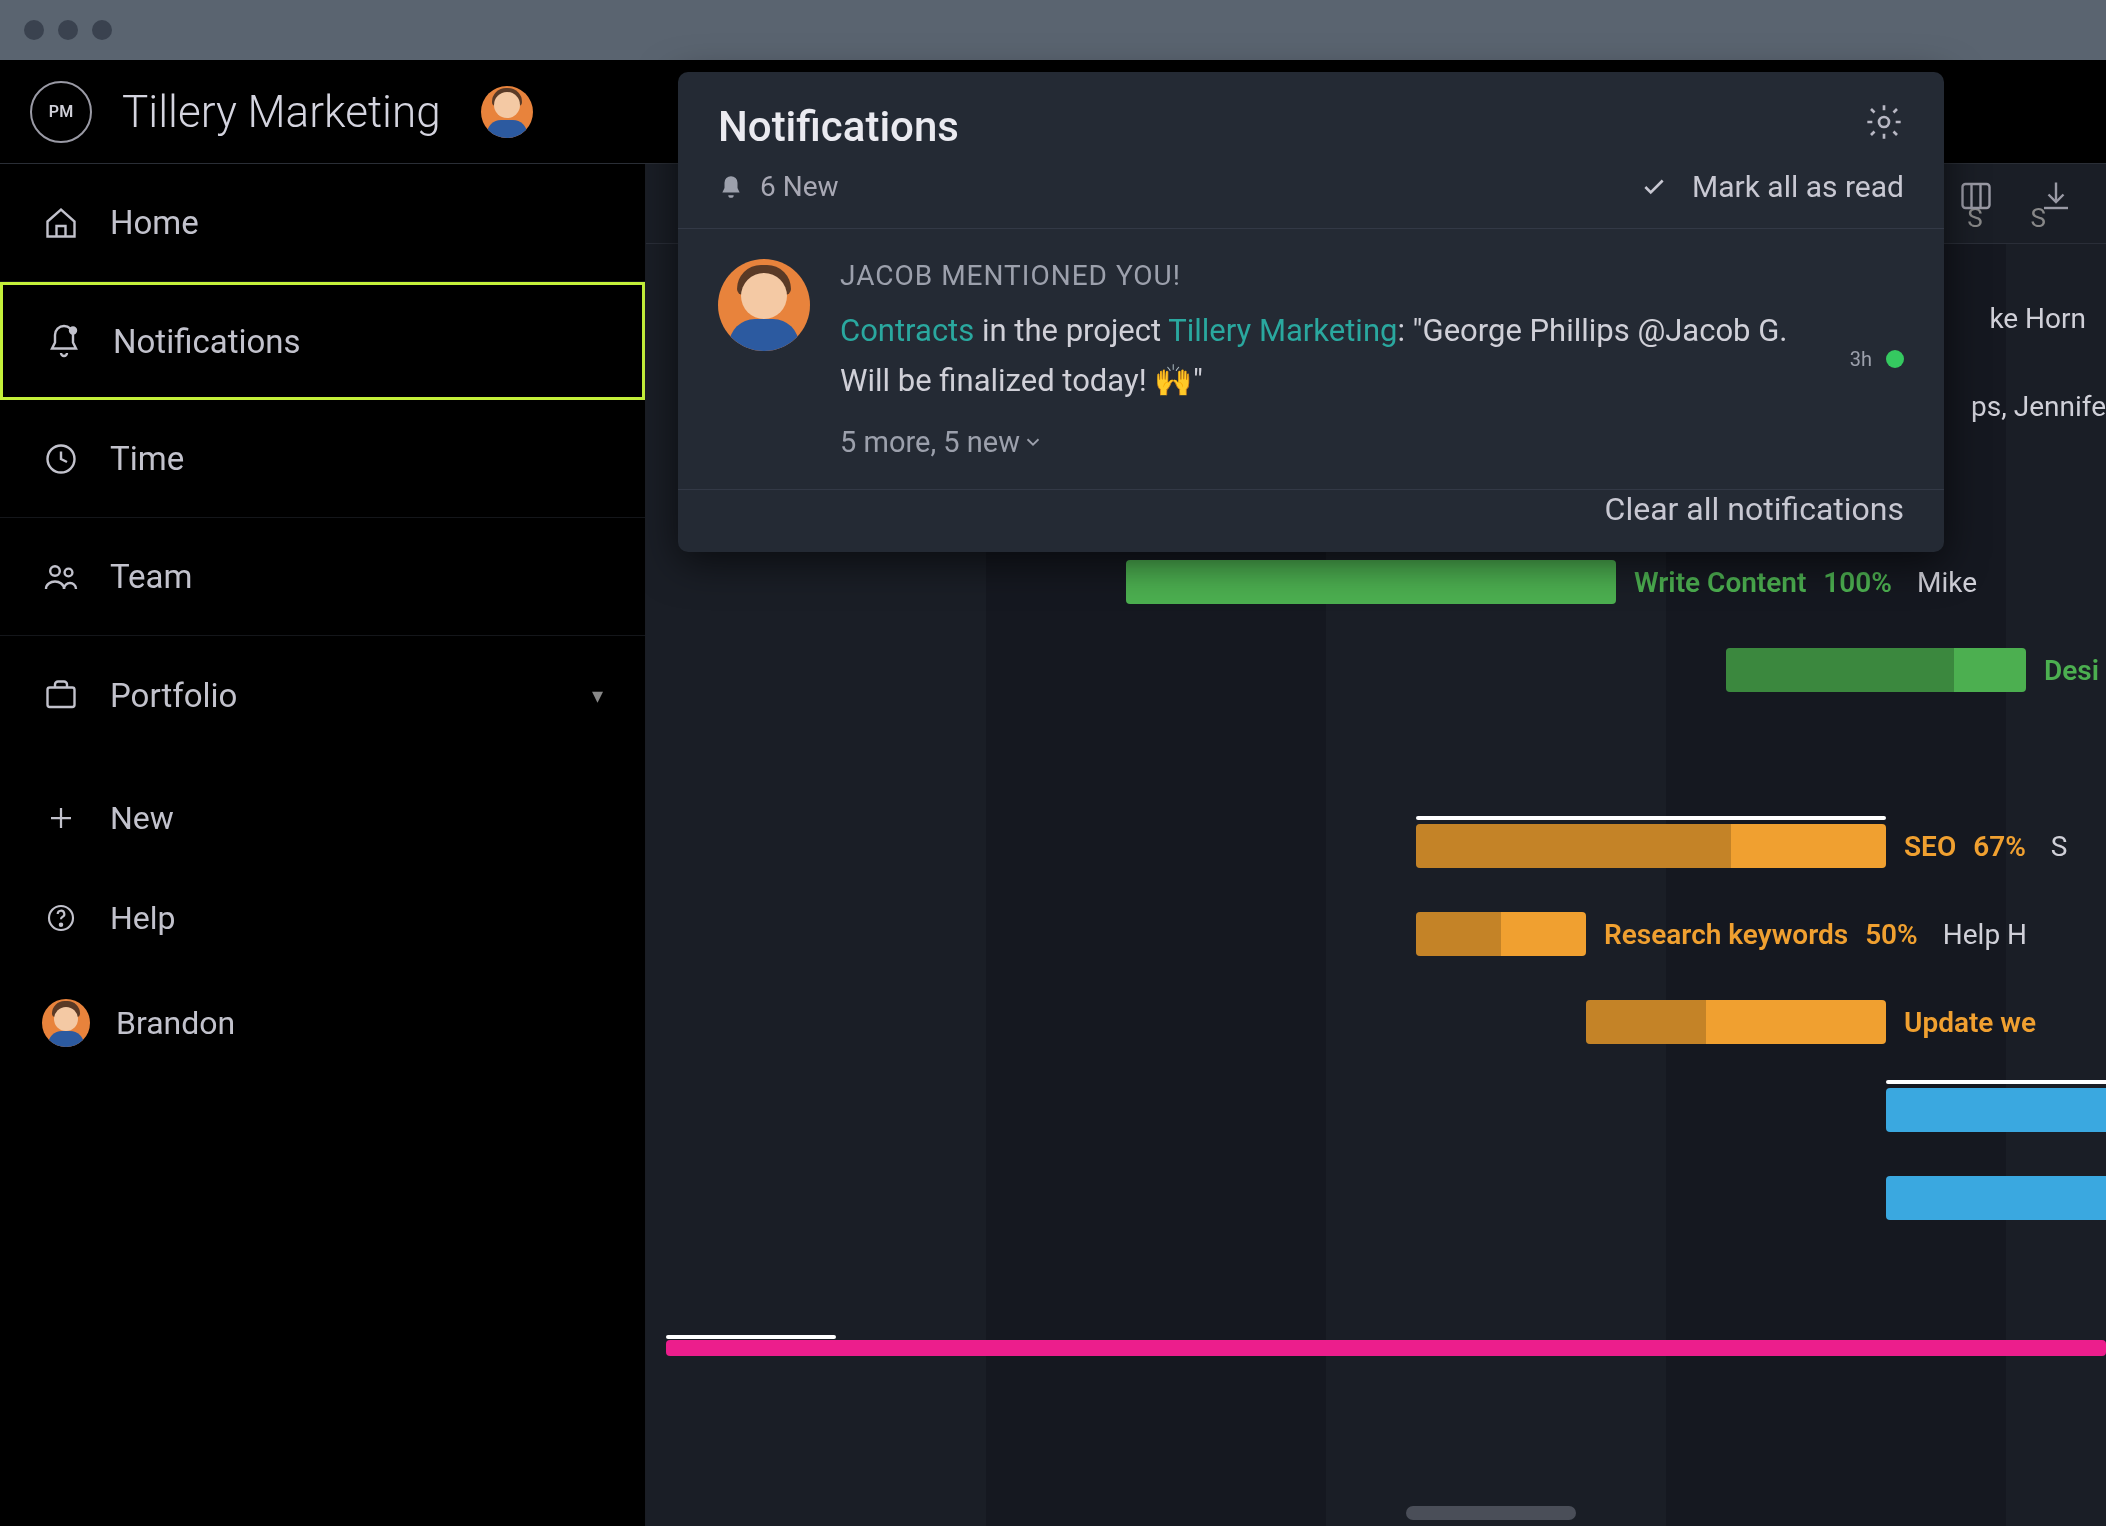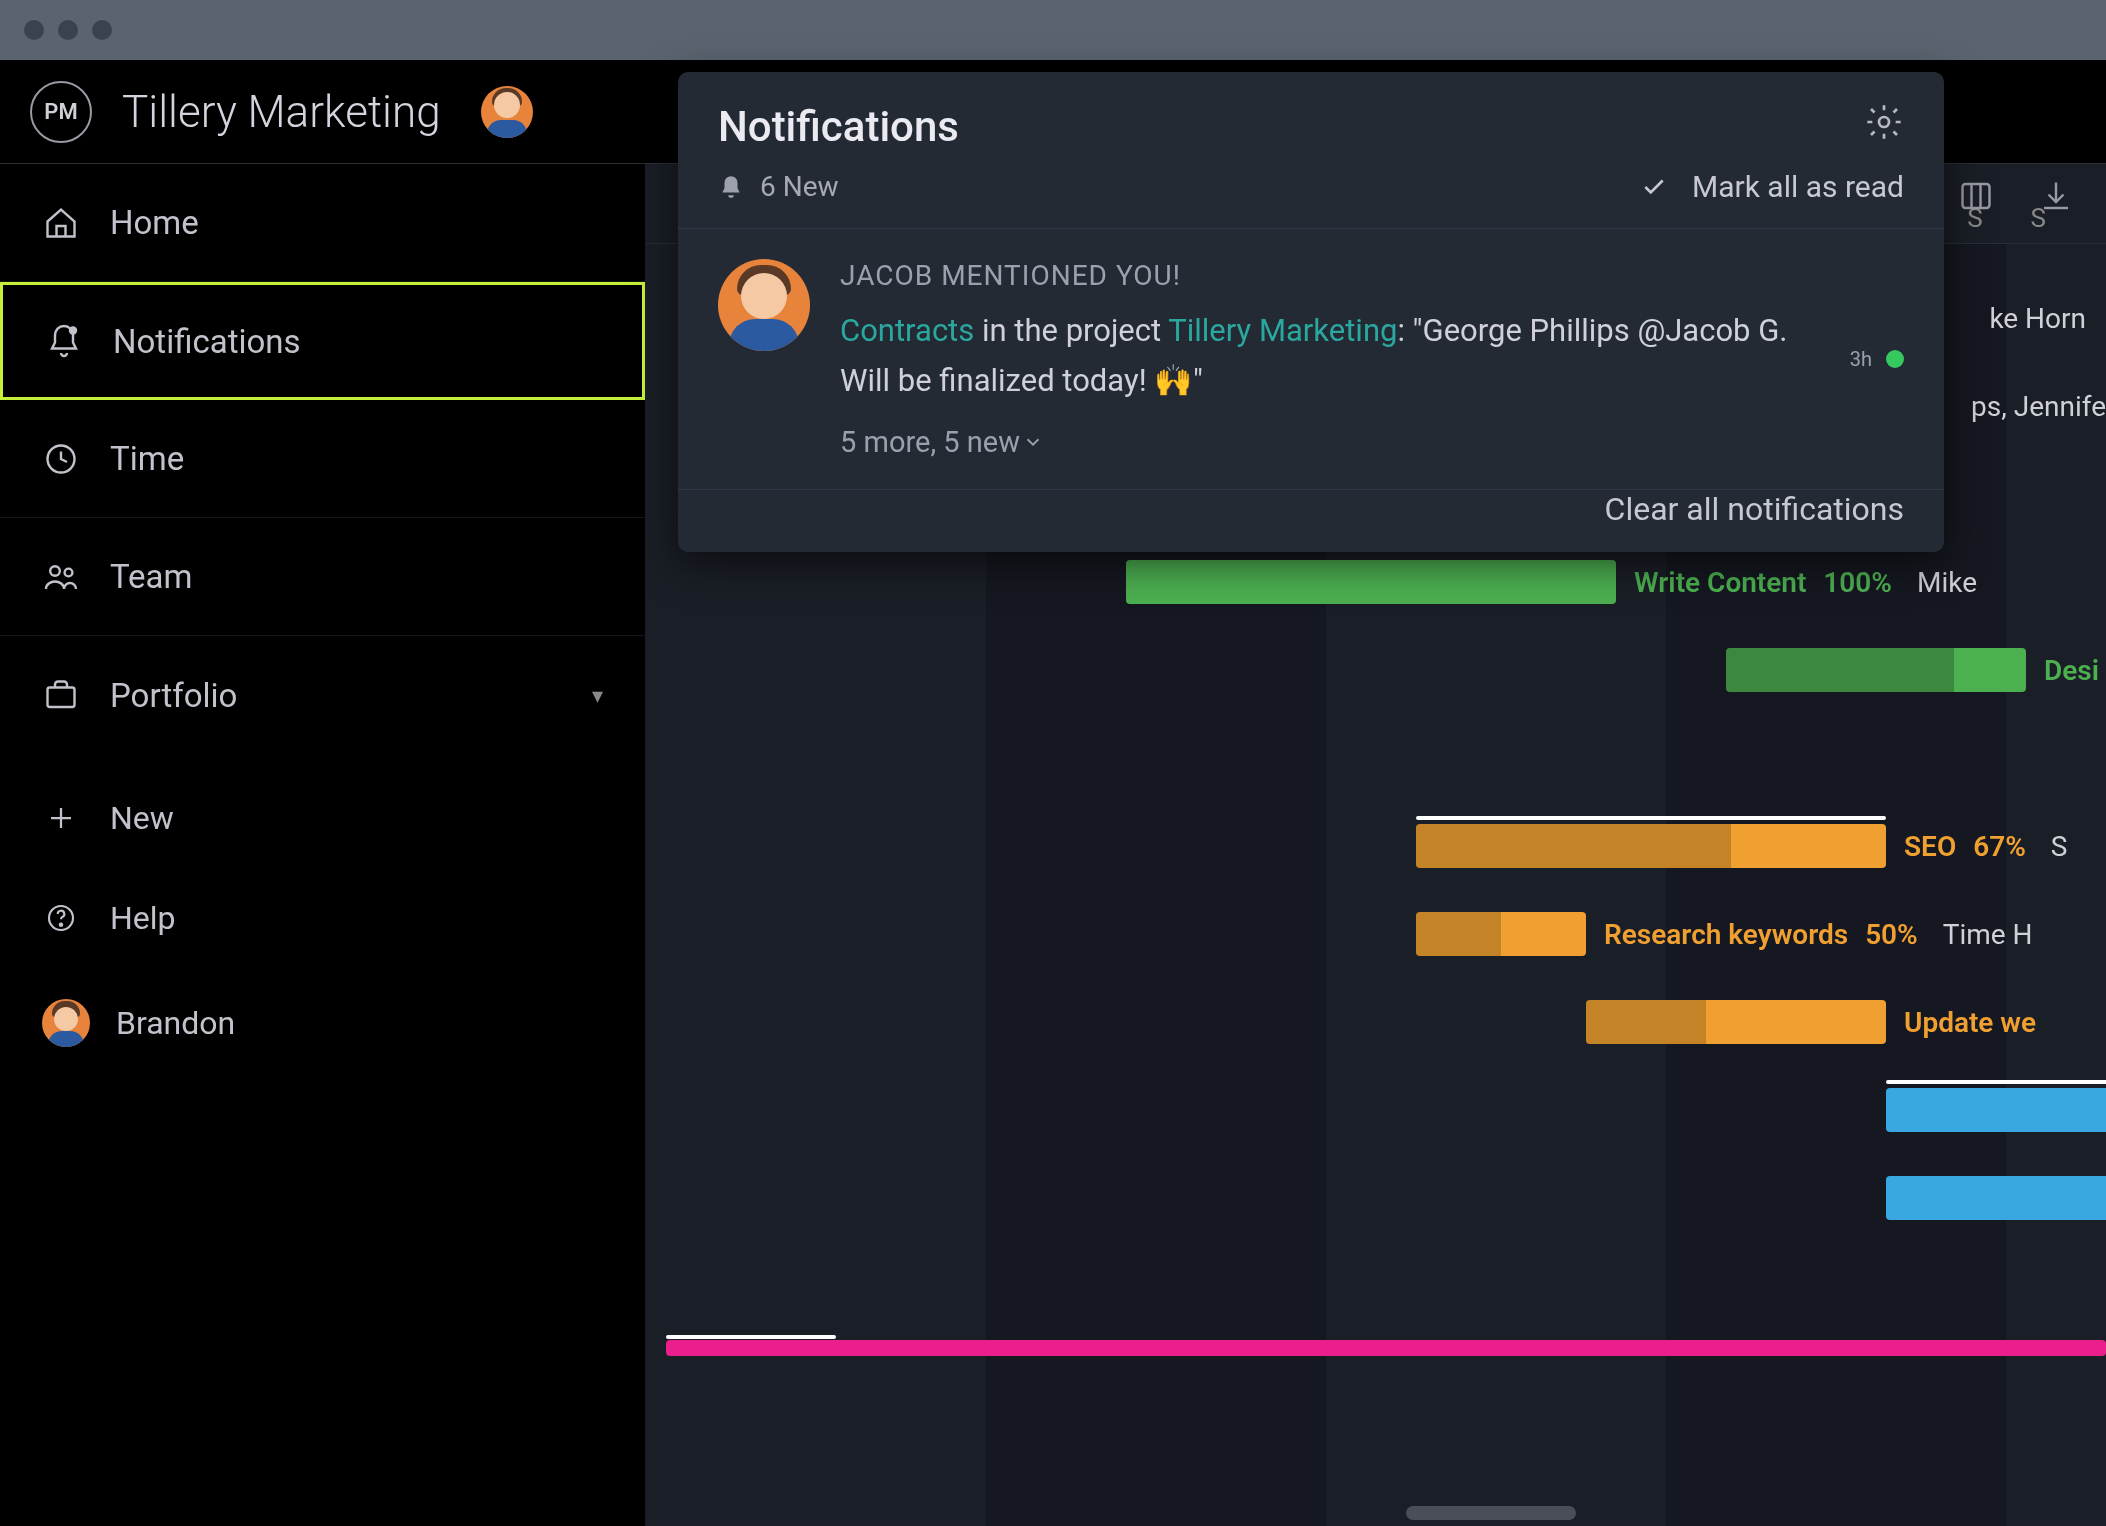--- a/index.html
+++ b/index.html
@@ -4,21 +4,21 @@
 <style>
 * { margin: 0; padding: 0; box-sizing: border-box; font-family: -apple-system, BlinkMacSystemFont, "Segoe UI", Roboto, sans-serif; }
 body { background: #0a0a0f; color: #d0d0d8; width: 2106px; height: 1526px; overflow: hidden; }
 
 
 .titlebar { height: 60px; background: #5a6470; display: flex; align-items: center; padding-left: 24px; gap: 14px; }
 .dot { width: 20px; height: 20px; border-radius: 50%; background: #3a424f; }
 
 
 .header { height: 104px; display: flex; align-items: center; background: #000; border-bottom: 1px solid #2a2e36; padding: 0 30px; }
-.logo-circle { width: 62px; height: 62px; border-radius: 50%; border: 2px solid #9a9aa5; display: flex; align-items: center; justify-content: center; font-size: 22px; font-weight: 600; color: #cfcfd8; margin-right: 30px; }
+.logo-circle { width: 62px; height: 62px; border-radius: 50%; border: 2px solid #9a9aa5; display: flex; align-items: center; justify-content: center; font-size: 16px; font-weight: 600; color: #cfcfd8; margin-right: 30px; }
 .project-title { font-size: 44px; color: #d4d4df; font-weight: 300; flex: 0 0 auto; margin-right: 40px; }
 .avatar-small { width: 52px; height: 52px; border-radius: 50%; background: #e8833c; display: flex; align-items: center; justify-content: center; position: relative; overflow: hidden; }
 .avatar-face { width: 100%; height: 100%; position: relative; }
 .avatar-face .head { position:absolute; top:6px; left:50%; transform:translateX(-50%); width:26px; height:26px; background:#f4c9a4; border-radius:50%; }
 .avatar-face .hair { position:absolute; top:2px; left:50%; transform:translateX(-50%); width:30px; height:18px; background:#5a3a26; border-radius:14px 14px 4px 4px; }
 .avatar-face .body { position:absolute; bottom:-4px; left:50%; transform:translateX(-50%); width:40px; height:22px; background:#2c5aa0; border-radius:14px 14px 0 0; }
 
 
 .app { display: flex; height: calc(100% - 164px); }
 
@@ -267,21 +267,21 @@
           </div>
         </div>
       </div>
 
       <div class="gantt-row">
         <div class="bar orange" style="left:770px;width:170px">
           <div class="fill" style="width:50%;background:rgba(0,0,0,0.18)"></div>
           <div class="bar-label txt-orange">
             <span>Research keywords</span>
             <span class="pct">50%</span>
-            <span class="assn">Time H</span>
+            <span class="assn">Help H</span>
           </div>
         </div>
       </div>
 
       <div class="gantt-row">
         <div class="bar orange" style="left:940px;width:300px">
           <div class="fill" style="width:40%;background:rgba(0,0,0,0.18)"></div>
           <div class="bar-label txt-orange"><span>Update we</span></div>
         </div>
       </div>

